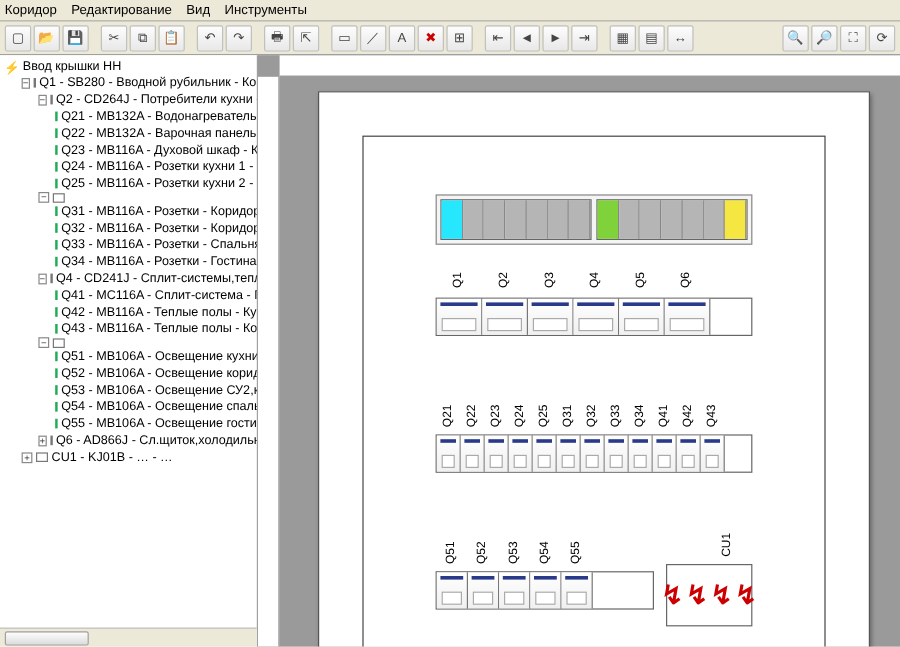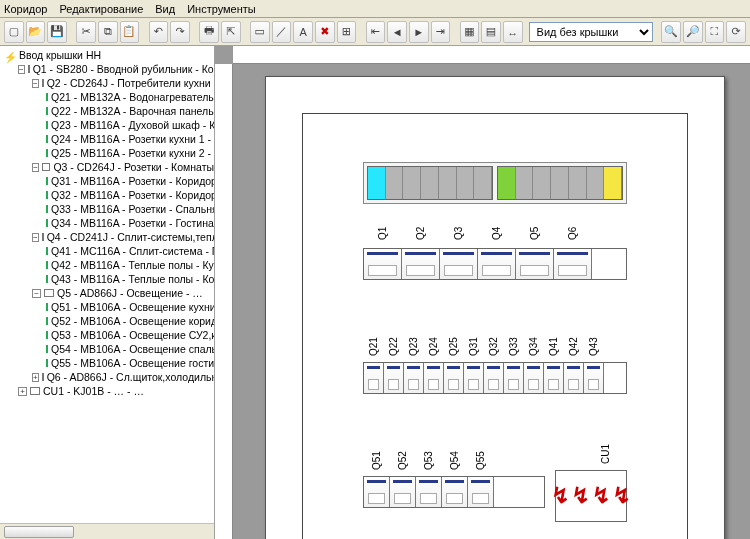--- a/index.html
+++ b/index.html
@@ -88,23 +88,20 @@
   <div class="tbtn">⊞</div>
   <div class="sep"></div>
   <div class="tbtn">⇤</div>
   <div class="tbtn">◄</div>
   <div class="tbtn">►</div>
   <div class="tbtn">⇥</div>
   <div class="sep"></div>
   <div class="tbtn">▦</div>
   <div class="tbtn">▤</div>
   <div class="tbtn">↔</div>
-  <select class="view-select">
-    <option>Вид без крышки</option>
-  </select>
   <div style="flex:1"></div>
   <div class="tbtn">🔍</div>
   <div class="tbtn">🔎</div>
   <div class="tbtn">⛶</div>
   <div class="tbtn">⟳</div>
 </div>
 
 <div class="main">
   <div class="tree-pane">
     <div class="tree">
@@ -158,21 +155,20 @@
                           <span class="ico dev"></span>
                           <span>Q25 - MB116A - Розетки кухни 2 - К…</span>
                         </div>
                       </li>
                     </ul>
                 </li>
                 <li>
                   <div class="node">
                     <span class="tgl">−</span>
                     <span class="ico box"></span>
-                    <span>Q3 - CD264J - Розетки - Комнаты</span>
                   </div>
                   <ul id="q3c">
                       <li>
                         <div class="node">
                           <span class="ico dev"></span>
                           <span>Q31 - MB116A - Розетки - Коридор</span>
                         </div>
                       </li>
                       <li>
                         <div class="node">
@@ -218,21 +214,20 @@
                           <span class="ico dev"></span>
                           <span>Q43 - MB116A - Теплые полы - Кор…</span>
                         </div>
                       </li>
                     </ul>
                 </li>
                 <li>
                   <div class="node">
                     <span class="tgl">−</span>
                     <span class="ico box"></span>
-                    <span>Q5 - AD866J - Освещение - …</span>
                   </div>
                   <ul id="q5c">
                       <li>
                         <div class="node">
                           <span class="ico dev"></span>
                           <span>Q51 - MB106A - Освещение кухни …</span>
                         </div>
                       </li>
                       <li>
                         <div class="node">

